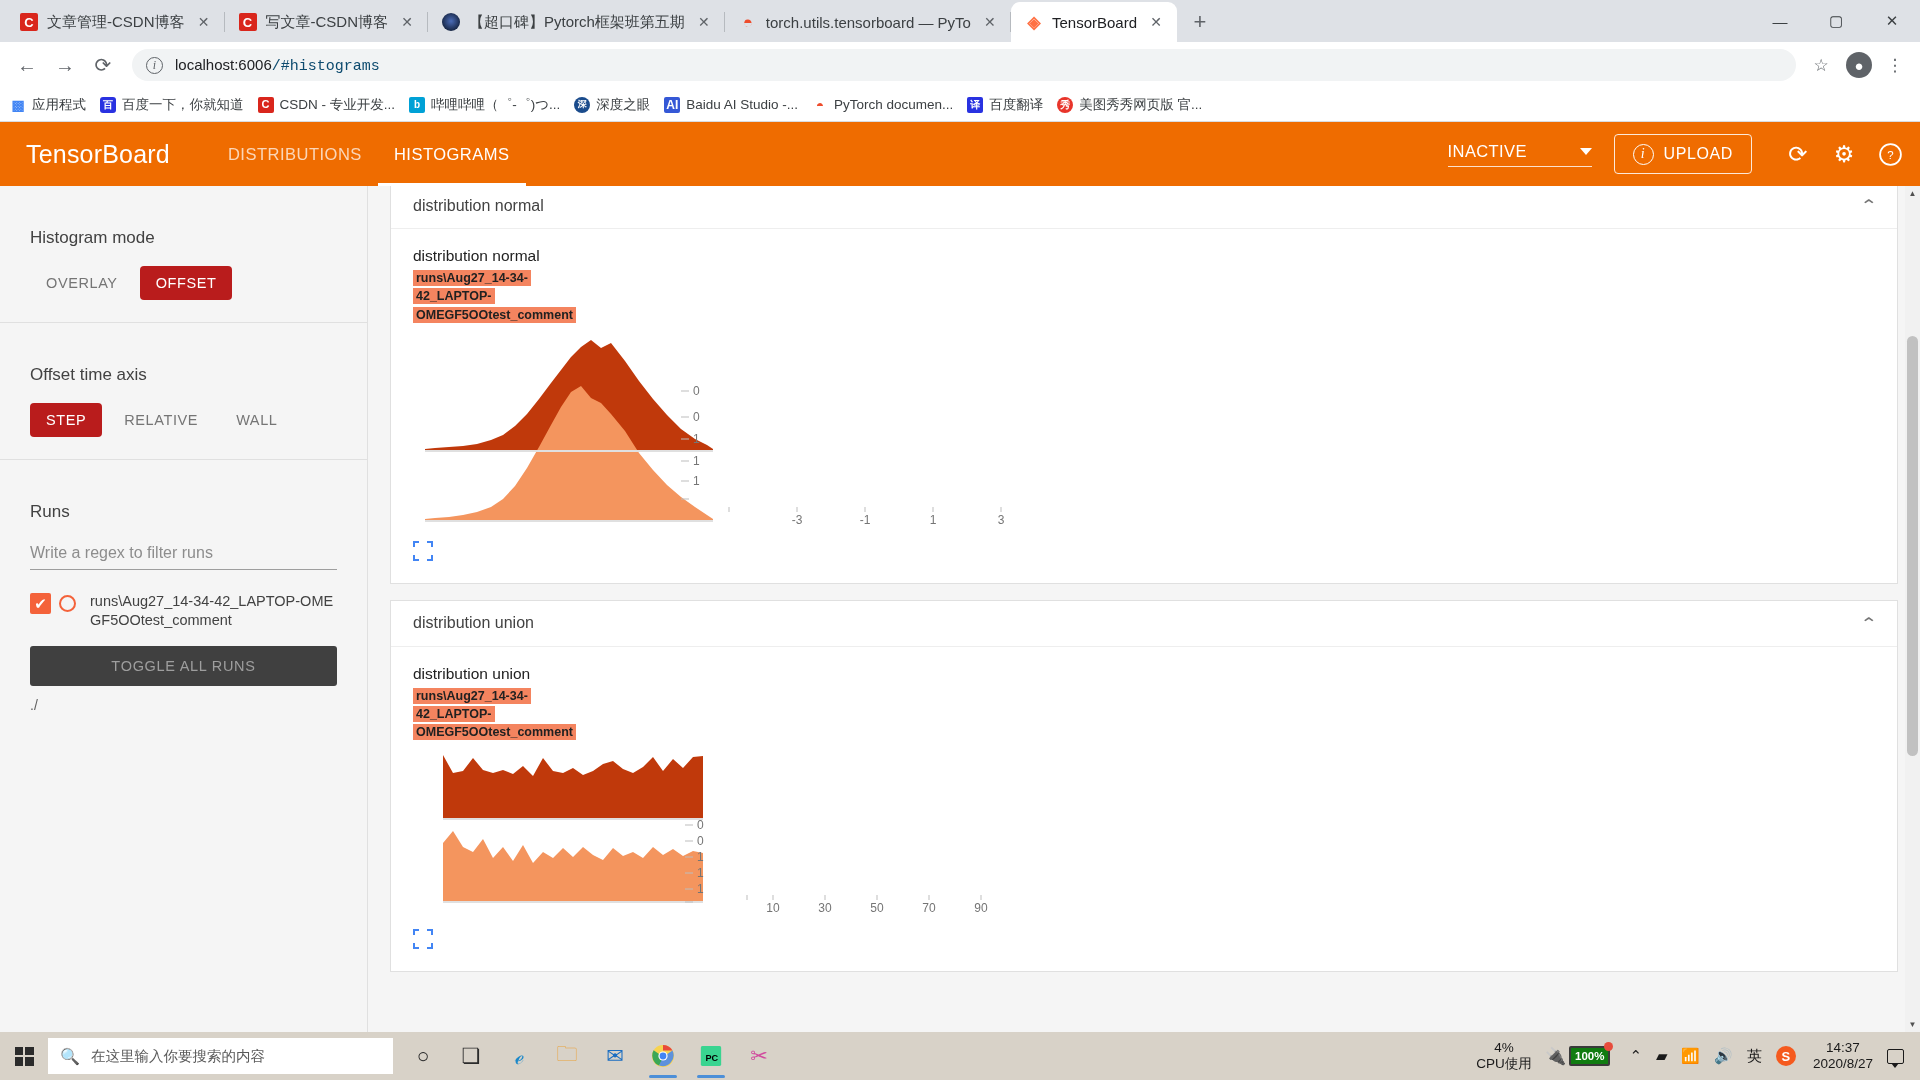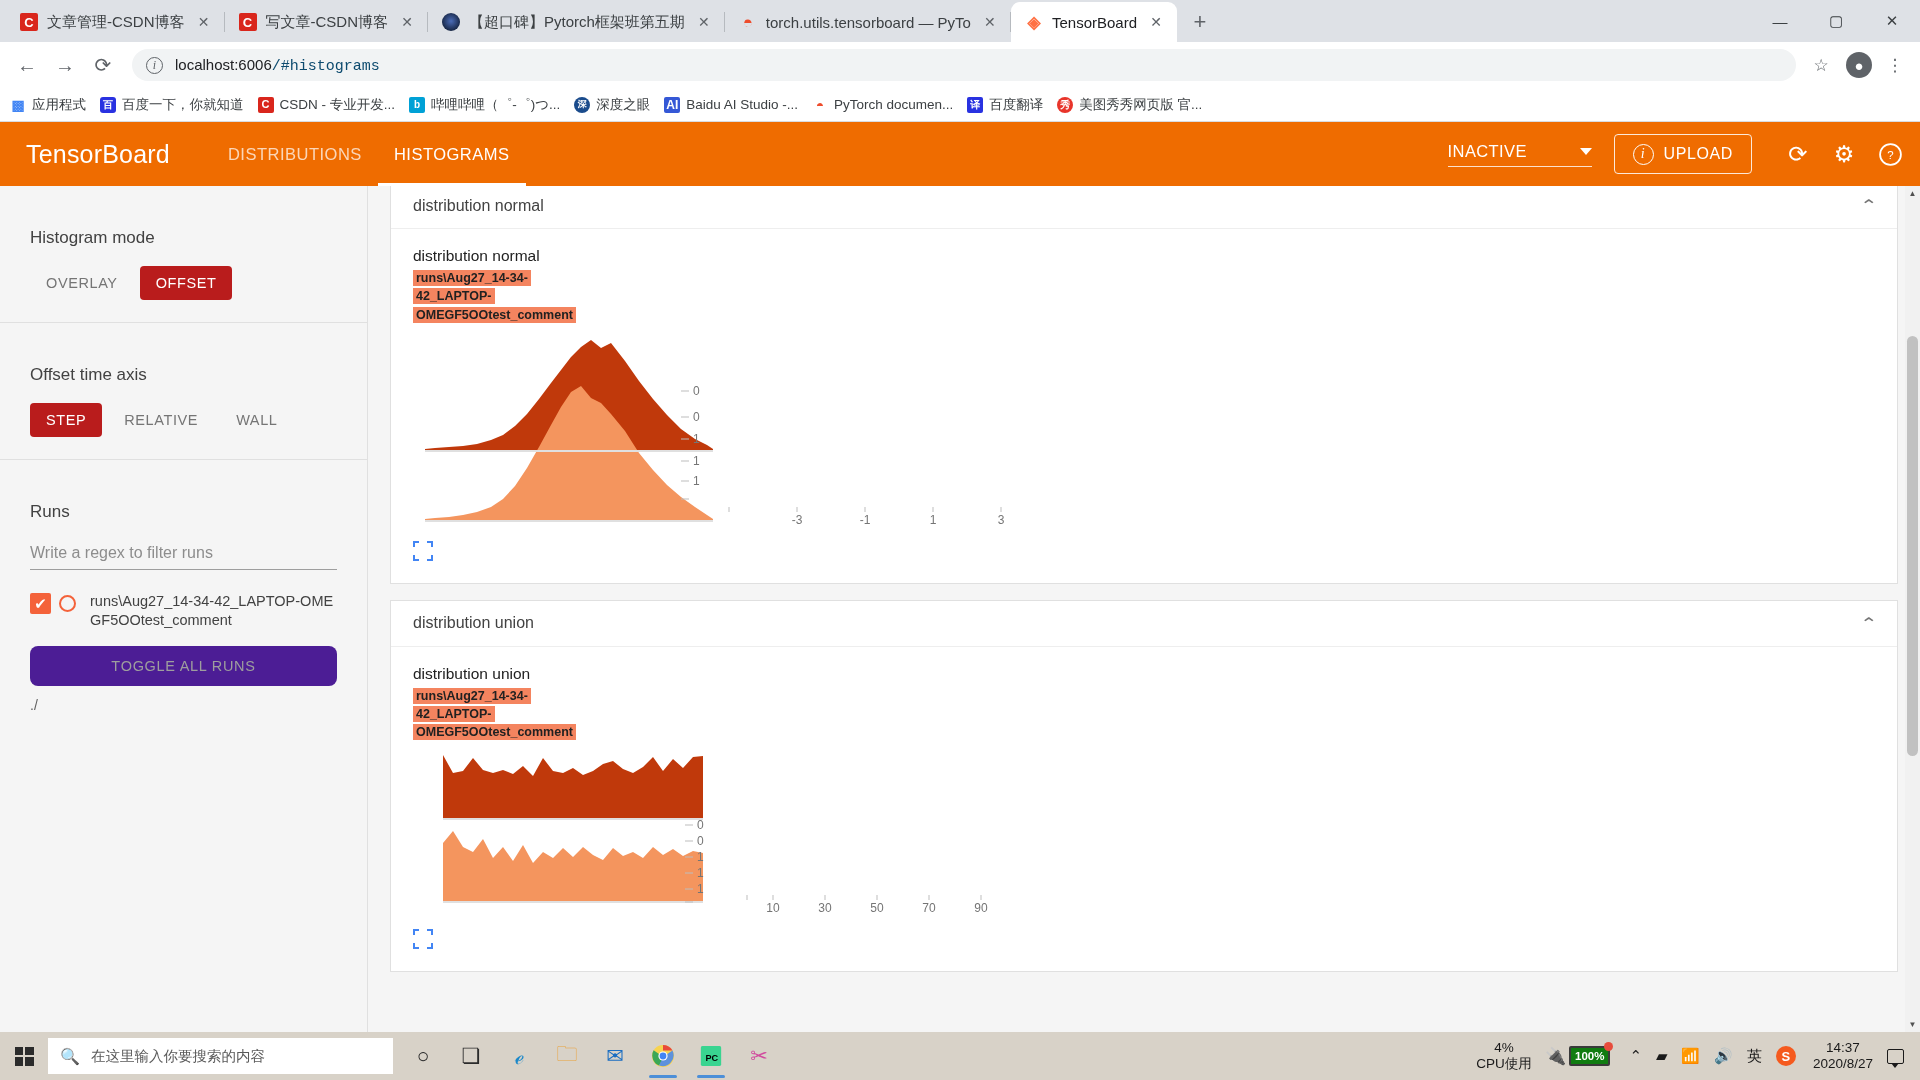--- a/index.html
+++ b/index.html
@@ -367,27 +367,27 @@
   }
   .run-label {
     margin-left: 14px;
     font-size: 14.5px;
     color: #424242;
     line-height: 1.32;
     word-break: break-all;
   }
   .toggle-all {
     margin-top: 16px;
-    background: #4c1d95;
+    background: #404040;
     color: #9e9e9e;
     text-align: center;
     font-size: 14.5px;
     letter-spacing: 0.7px;
     padding: 12px 0;
-    border-radius: 8px;
+    border-radius: 3px;
   }
   .rootdir {
     margin-top: 11px;
     font-size: 14px;
     color: #616161;
   }
 
   .tb-main {
     flex: 1 1 auto;
     background: #f5f5f5;

